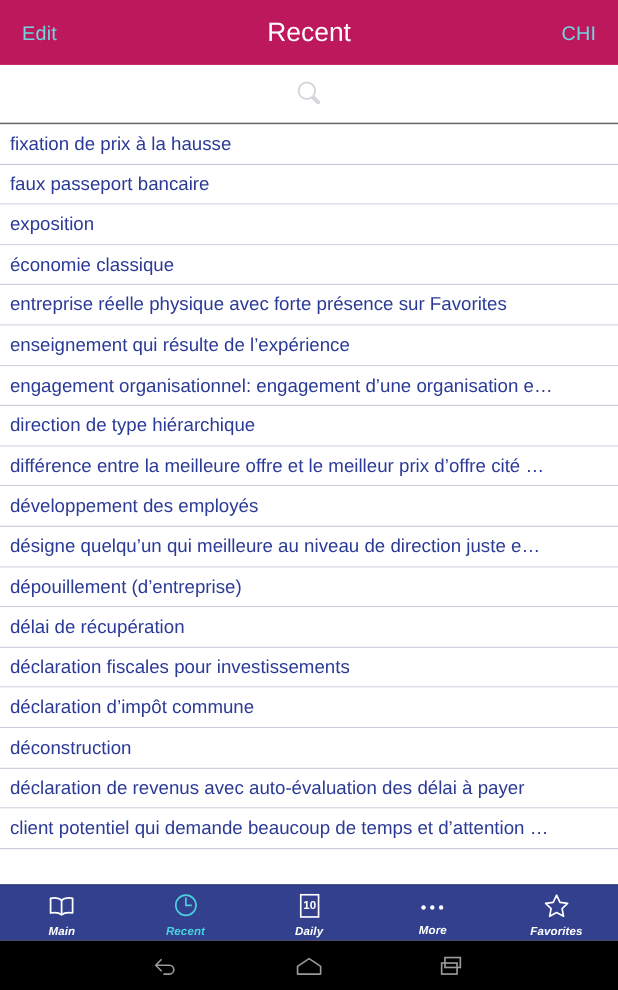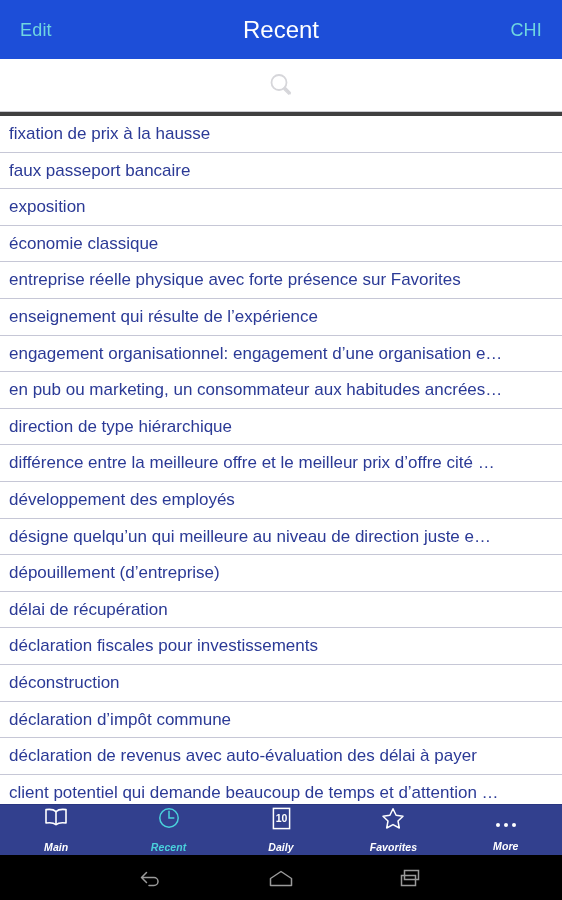--- a/index.html
+++ b/index.html
@@ -20,21 +20,21 @@
     position: relative;
     display: flex;
     flex-direction: column;
     background: #ffffff;
   }
 
   
   .navbar {
     height: 59px;
     min-height: 59px;
-    background: #1d4ed8;
+    background: #be185d;
     display: flex;
     align-items: center;
     justify-content: space-between;
     padding: 0 20px;
     box-sizing: border-box;
     position: relative;
   }
   .navbar-btn {
     color: #6fd6e0;
     font-size: 18px;
@@ -68,21 +68,21 @@
     box-sizing: border-box;
     cursor: text;
   }
   .search-icon svg { display: block; }
 
   
   .list {
     flex: 1 1 auto;
     overflow: hidden;
     background: #ffffff;
-    border-top: 4px solid #404040;
+    border-top: 1px solid #404040;
   }
   .list-item {
     height: 36.6px;
     display: flex;
     align-items: center;
     padding: 0 10px 0 9px;
     box-sizing: border-box;
     border-bottom: 1px solid #c6c7d6;
     cursor: pointer;
     background: #ffffff;
@@ -113,21 +113,21 @@
     align-items: center;
     justify-content: center;
     gap: 3px;
     cursor: pointer;
     color: #ffffff;
   }
   .tab.active { color: #4ad2dc; }
   .tab-icon {
     height: 32px;
     display: flex;
-    align-items: flex-start;
+    align-items: center;
     justify-content: center;
   }
   .tab-icon svg { display: block; }
   .tab-label {
     font-size: 10.5px;
     line-height: 1;
     font-weight: bold;
     letter-spacing: 0.1px;
     font-style: italic;
   }
@@ -203,23 +203,20 @@
     <div class="list-item">
         <span class="list-item-label">entreprise réelle physique avec forte présence sur Favorites</span>
       </div>
     <div class="list-item">
         <span class="list-item-label">enseignement qui résulte de l’expérience</span>
       </div>
     <div class="list-item">
         <span class="list-item-label">engagement organisationnel: engagement d’une organisation e…</span>
       </div>
     <div class="list-item">
-        <span class="list-item-label">en pub ou marketing, un consommateur aux habitudes ancrées…</span>
-      </div>
-    <div class="list-item">
         <span class="list-item-label">direction de type hiérarchique</span>
       </div>
     <div class="list-item">
         <span class="list-item-label">différence entre la meilleure offre et le meilleur prix d’offre cité …</span>
       </div>
     <div class="list-item">
         <span class="list-item-label">développement des employés</span>
       </div>
     <div class="list-item">
         <span class="list-item-label">désigne quelqu’un qui meilleure au niveau de direction juste e…</span>
@@ -227,24 +224,24 @@
     <div class="list-item">
         <span class="list-item-label">dépouillement (d’entreprise)</span>
       </div>
     <div class="list-item">
         <span class="list-item-label">délai de récupération</span>
       </div>
     <div class="list-item">
         <span class="list-item-label">déclaration fiscales pour investissements</span>
       </div>
     <div class="list-item">
+        <span class="list-item-label">déclaration d’impôt commune</span>
+      </div>
+    <div class="list-item">
         <span class="list-item-label">déconstruction</span>
-      </div>
-    <div class="list-item">
-        <span class="list-item-label">déclaration d’impôt commune</span>
       </div>
     <div class="list-item">
         <span class="list-item-label">déclaration de revenus avec auto-évaluation des délai à payer</span>
       </div>
     <div class="list-item">
         <span class="list-item-label">client potentiel qui demande beaucoup de temps et d’attention …</span>
       </div>
   </div>
 
   <div class="tabbar">
@@ -270,40 +267,40 @@
     </div>
 
     <div class="tab">
       <span class="tab-icon">
         <svg width="19" height="23" viewBox="0 0 19 23" aria-hidden="true">
           <rect x="1.4" y="1.4" width="16.2" height="20.2" fill="none" stroke="#ffffff" stroke-width="1.5"></rect>
           <text x="9.5" y="14.8" text-anchor="middle" font-family="Liberation Sans, sans-serif" font-size="10.5" font-weight="bold" fill="#ffffff">10</text>
         </svg>
       </span>
       <span class="tab-label">Daily</span>
-    </div>
-
-    <div class="tab">
-      <span class="tab-icon">
-        <svg width="24" height="23" viewBox="0 0 24 23" aria-hidden="true">
-          <path d="M12 1.8 L15.1 8.3 L22 9.2 L17 14.0 L18.3 21.0 L12 17.6 L5.7 21.0 L7 14.0 L2 9.2 L8.9 8.3 Z" fill="none" stroke="#ffffff" stroke-width="1.5" stroke-linejoin="round"></path>
-        </svg>
-      </span>
-      <span class="tab-label">Favorites</span>
     </div>
 
     <div class="tab tab-more">
       <span class="dots">
           <i></i>
           <i></i>
           <i></i>
         </span>
       <span class="tab-label">More</span>
     </div>
 
+    <div class="tab">
+      <span class="tab-icon">
+        <svg width="24" height="23" viewBox="0 0 24 23" aria-hidden="true">
+          <path d="M12 1.8 L15.1 8.3 L22 9.2 L17 14.0 L18.3 21.0 L12 17.6 L5.7 21.0 L7 14.0 L2 9.2 L8.9 8.3 Z" fill="none" stroke="#ffffff" stroke-width="1.5" stroke-linejoin="round"></path>
+        </svg>
+      </span>
+      <span class="tab-label">Favorites</span>
+    </div>
+
   </div>
 
   <div class="sysnav">
     <div class="sysnav-btn">
       <span>
         <svg width="28" height="22" viewBox="0 0 28 22" aria-hidden="true">
           <path d="M9.5 5.5 L4.5 10.5 L9.5 15.5 M4.5 10.5 L17 10.5 A4 4 0 0 1 17 18.5 L12 18.5" fill="none" stroke="#9a9a9a" stroke-width="1.5" stroke-linejoin="round" stroke-linecap="round"></path>
         </svg>
       </span>
     </div>

